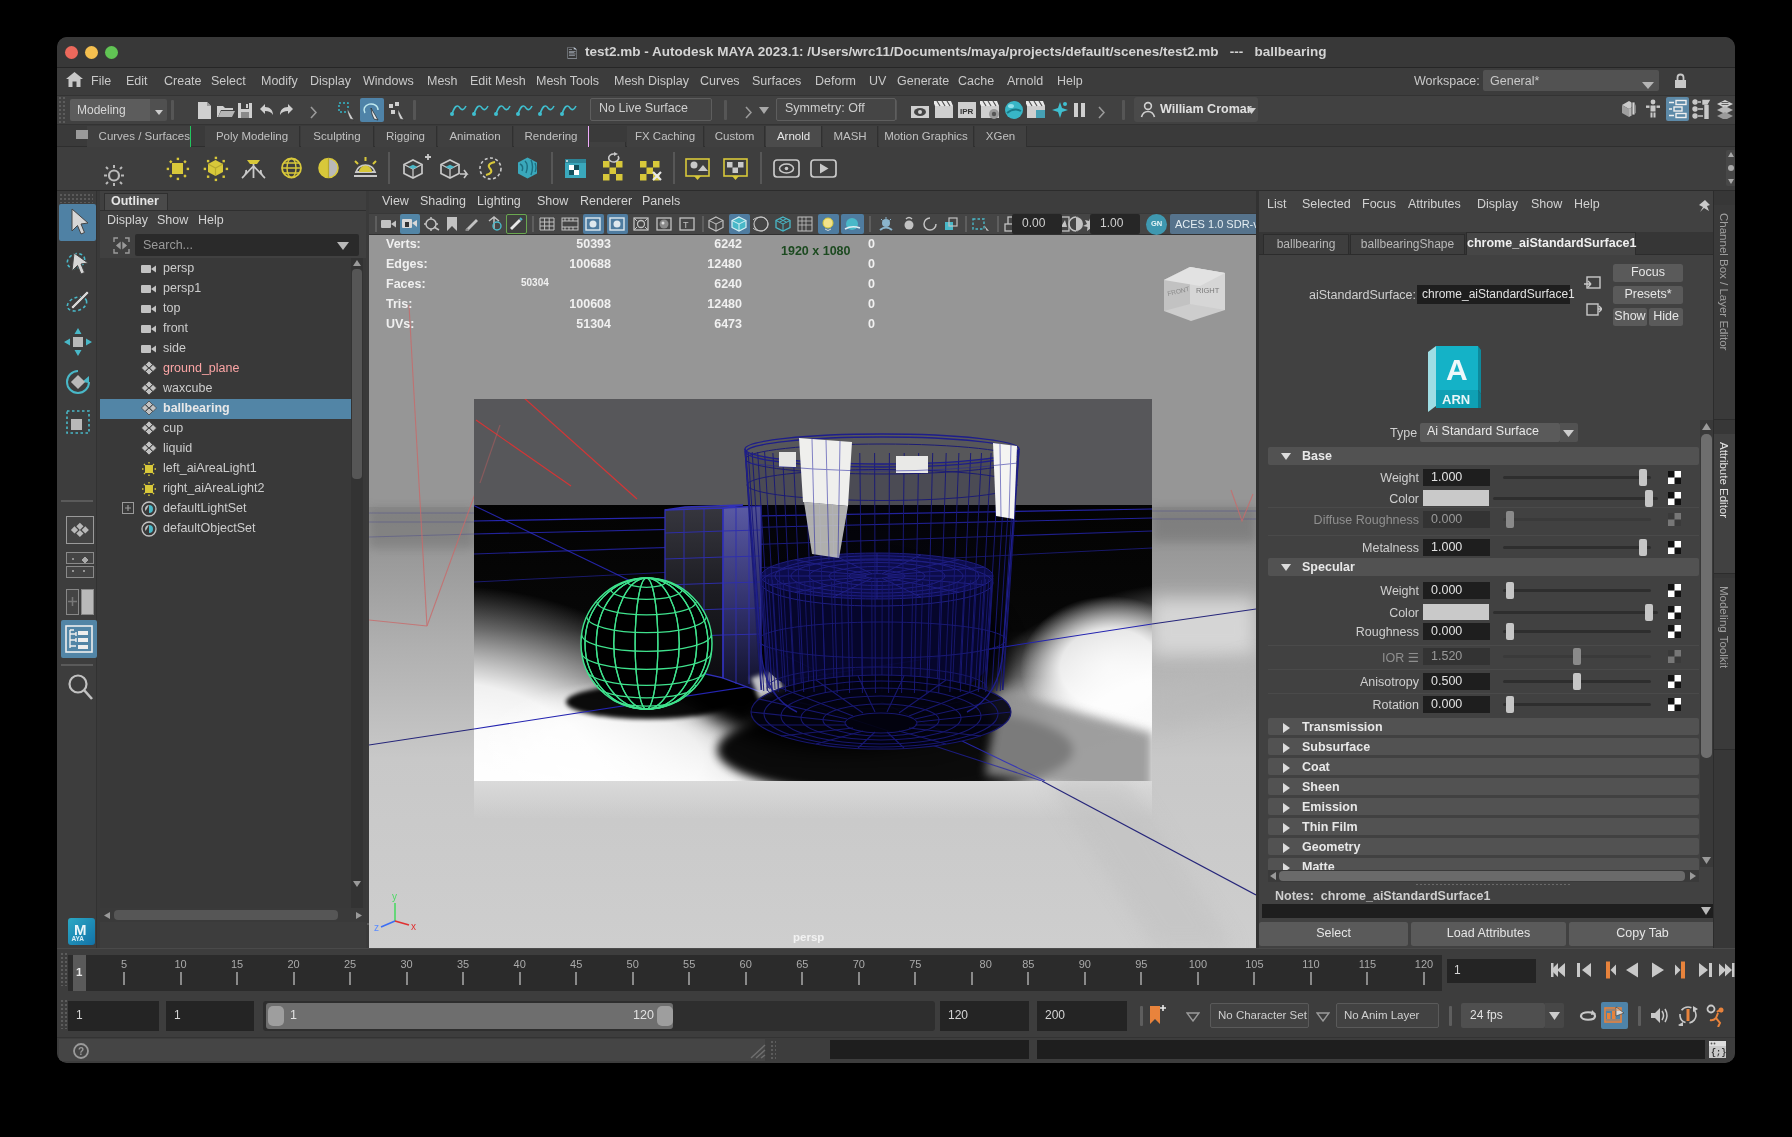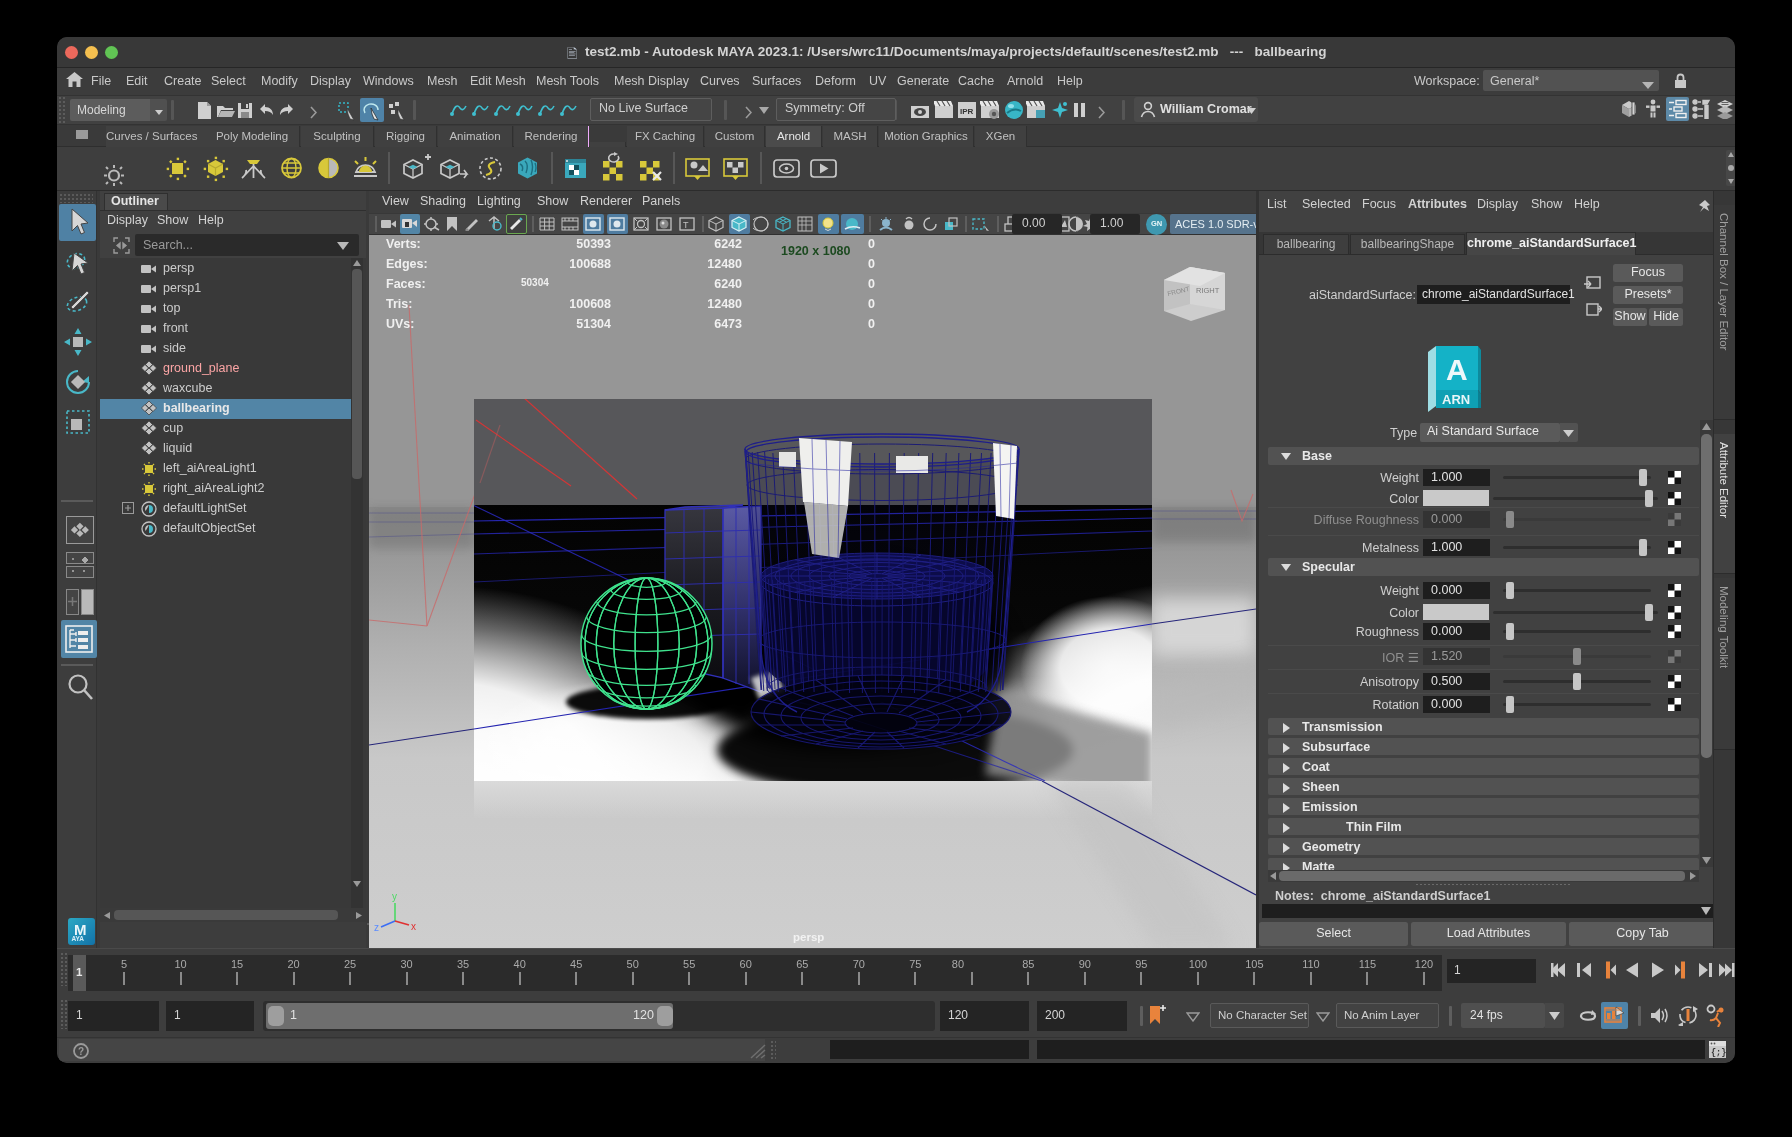--- a/index.html
+++ b/index.html
@@ -225,21 +225,21 @@
         <rect x="13" y="6.5" width="3" height="13"></rect>
       </g>
     </svg>
 <svg class="a" style="left:1659px;top:62px" width="18" height="20" viewBox="0 0 18 20">
       <path d="M9 1 L17 5 L9 9 L1 5 Z" fill="#d0d0d0"></path>
       <path d="M9 7 L17 11 L9 15 L1 11 Z" fill="#b8b8b8"></path>
       <path d="M9 13 L17 17 L9 21 L1 17 Z" fill="#9a9a9a"></path>
       <path d="M5.5 3.5 H12.5 M5.5 5.5 H12.5" stroke="#555" stroke-width="0.9"></path>
     </svg>
 <div class="a" style="left:0px;top:88px;width:1678px;height:22px;background:#3a3a3a;border-bottom:1px solid #2e2e2e;"></div>
-<div class="a" style="left:49px;top:89px;width:104px;height:21px;background:#404040;border-right:4px solid #22c55e;color:#c0c0c0;font-size:11.5px;text-align:left;line-height:21px;">Curves / Surfaces</div>
+<div class="a" style="left:30px;top:89px;width:104px;height:21px;background:#404040;border-right:1px solid #22c55e;color:#c0c0c0;font-size:11.5px;text-align:right;line-height:21px;">Curves / Surfaces</div>
 <div class="a" style="left:148px;top:89px;width:95px;height:21px;background:#404040;border-right:1px solid #303030;color:#c0c0c0;font-size:11.5px;text-align:center;line-height:21px;">Poly Modeling</div>
 <div class="a" style="left:244px;top:89px;width:73px;height:21px;background:#404040;border-right:1px solid #303030;color:#c0c0c0;font-size:11.5px;text-align:center;line-height:21px;">Sculpting</div>
 <div class="a" style="left:318px;top:89px;width:62px;height:21px;background:#404040;border-right:1px solid #303030;color:#c0c0c0;font-size:11.5px;text-align:center;line-height:21px;">Rigging</div>
 <div class="a" style="left:381px;top:89px;width:75px;height:21px;background:#404040;border-right:1px solid #303030;color:#c0c0c0;font-size:11.5px;text-align:center;line-height:21px;">Animation</div>
 <div class="a" style="left:457px;top:89px;width:75px;height:21px;background:#404040;border-right:1px solid #f0abfc;color:#c0c0c0;font-size:11.5px;text-align:center;line-height:21px;">Rendering</div>
 <div class="a" style="left:533px;top:89px;width:36px;height:21px;background:#404040;border-right:1px solid #303030;color:#c0c0c0;font-size:11.5px;text-align:center;line-height:21px;margin-top:16px;">FX</div>
 <div class="a" style="left:570px;top:89px;width:77px;height:21px;background:#404040;border-right:1px solid #303030;color:#c0c0c0;font-size:11.5px;text-align:center;line-height:21px;">FX Caching</div>
 <div class="a" style="left:648px;top:89px;width:60px;height:21px;background:#404040;border-right:1px solid #303030;color:#c0c0c0;font-size:11.5px;text-align:center;line-height:21px;">Custom</div>
 <div class="a" style="left:709px;top:89px;width:56px;height:21px;background:#4b4b4b;border-right:1px solid #303030;color:#e6e6e6;font-size:11.5px;text-align:center;line-height:21px;">Arnold</div>
 <div class="a" style="left:766px;top:89px;width:55px;height:21px;background:#404040;border-right:1px solid #303030;color:#c0c0c0;font-size:11.5px;text-align:center;line-height:21px;">MASH</div>
@@ -1049,21 +1049,21 @@
 <div class="tx" style="left:329px;top:280px;font-size:12.5px;color:#f0f0f0;font-weight:bold;">UVs:</div>
 <div class="tx" style="left:464px;top:280px;width:90px;text-align:right;font-size:12.5px;color:#f0f0f0;font-weight:bold">51304</div>
 <div class="tx" style="left:595px;top:280px;width:90px;text-align:right;font-size:12.5px;color:#f0f0f0;font-weight:bold">6473</div>
 <div class="tx" style="left:788px;top:280px;width:30px;text-align:right;font-size:12.5px;color:#f0f0f0;font-weight:bold">0</div>
 <div class="tx" style="left:724px;top:207px;font-size:12.5px;color:#1c4a20;font-weight:bold;">1920 x 1080</div>
 <div class="a" style="left:1199px;top:154px;width:3px;height:757px;background:#323232;"></div>
 <div class="a" style="left:1202px;top:154px;width:454px;height:757px;background:#414141;"></div>
 <div class="tx" style="left:1210px;top:160px;font-size:12.5px;color:#d2d2d2;font-weight:normal;">List</div>
 <div class="tx" style="left:1245px;top:160px;font-size:12.5px;color:#d2d2d2;font-weight:normal;">Selected</div>
 <div class="tx" style="left:1305px;top:160px;font-size:12.5px;color:#d2d2d2;font-weight:normal;">Focus</div>
-<div class="tx" style="left:1351px;top:160px;font-size:12.5px;color:#d2d2d2;font-weight:bold;">Attributes</div>
+<div class="tx" style="left:1351px;top:160px;font-size:12.5px;color:#d2d2d2;font-weight:normal;">Attributes</div>
 <div class="tx" style="left:1420px;top:160px;font-size:12.5px;color:#d2d2d2;font-weight:normal;">Display</div>
 <div class="tx" style="left:1474px;top:160px;font-size:12.5px;color:#d2d2d2;font-weight:normal;">Show</div>
 <div class="tx" style="left:1517px;top:160px;font-size:12.5px;color:#d2d2d2;font-weight:normal;">Help</div>
 <svg class="a" style="left:1640px;top:162px" width="14" height="14" viewBox="0 0 14 14">
       <path d="M8 1 L13 6 L10 7 L12 12 L7 9 L3 13 L6 8 L2 6 Z" fill="#c9c9c9"></path>
     </svg>
 <div class="a" style="left:1202px;top:195px;width:454px;height:23px;background:#363636;border-bottom:1px solid #2c2c2c;"></div>
 <div class="a" style="left:1206px;top:197px;width:86px;height:21px;background:#3e3e3e;border:1px solid #2c2c2c;color:#b8b8b8;font-size:12px;text-align:center;line-height:19px;">ballbearing</div>
 <div class="a" style="left:1293px;top:197px;width:115px;height:21px;background:#3e3e3e;border:1px solid #2c2c2c;color:#b8b8b8;font-size:12px;text-align:center;line-height:19px;">ballbearingShape</div>
 <div class="a" style="left:1409px;top:195px;width:170px;height:23px;background:#464646;border:1px solid #2c2c2c;border-bottom:none;color:#efefef;font-size:12.5px;font-weight:bold;text-align:center;line-height:21px;">chrome_aiStandardSurface1</div>
@@ -1223,21 +1223,21 @@
 <div class="tx" style="left:1245px;top:743px;font-size:12.5px;color:#e8e8e8;font-weight:bold;">Sheen</div>
 <div class="a" style="left:1211px;top:761px;width:431px;height:17px;background:#525252;border-radius:2px;"></div>
 <svg class="a" style="left:1225px;top:765px" width="9" height="12" viewBox="0 0 9 12">
       <path d="M1 1 L8 6 L1 11 Z" fill="#dcdcdc"></path>
     </svg>
 <div class="tx" style="left:1245px;top:763px;font-size:12.5px;color:#e8e8e8;font-weight:bold;">Emission</div>
 <div class="a" style="left:1211px;top:781px;width:431px;height:17px;background:#525252;border-radius:2px;"></div>
 <svg class="a" style="left:1225px;top:785px" width="9" height="12" viewBox="0 0 9 12">
       <path d="M1 1 L8 6 L1 11 Z" fill="#dcdcdc"></path>
     </svg>
-<div class="tx" style="left:1245px;top:783px;font-size:12.5px;color:#e8e8e8;font-weight:bold;margin-left:44px;">Thin Film</div>
+<div class="tx" style="left:1245px;top:783px;font-size:12.5px;color:#e8e8e8;font-weight:bold;">Thin Film</div>
 <div class="a" style="left:1211px;top:801px;width:431px;height:17px;background:#525252;border-radius:2px;"></div>
 <svg class="a" style="left:1225px;top:805px" width="9" height="12" viewBox="0 0 9 12">
       <path d="M1 1 L8 6 L1 11 Z" fill="#dcdcdc"></path>
     </svg>
 <div class="tx" style="left:1245px;top:803px;font-size:12.5px;color:#e8e8e8;font-weight:bold;">Geometry</div>
 <div class="a" style="left:1211px;top:821px;width:431px;height:17px;background:#525252;border-radius:2px;"></div>
 <svg class="a" style="left:1225px;top:825px" width="9" height="12" viewBox="0 0 9 12">
       <path d="M1 1 L8 6 L1 11 Z" fill="#dcdcdc"></path>
     </svg>
 <div class="tx" style="left:1245px;top:823px;font-size:12.5px;color:#e8e8e8;font-weight:bold;">Matte</div>
@@ -1301,21 +1301,21 @@
     <div class="tx" style="left:612.216px;top:921px;width:40px;text-align:center;font-size:11px;color:#aaa">55</div>
     <div class="a" style="left:631.216px;top:935px;width:2px;height:13px;background:#8a8a8a"></div>
     <div class="tx" style="left:668.736px;top:921px;width:40px;text-align:center;font-size:11px;color:#aaa">60</div>
     <div class="a" style="left:687.736px;top:935px;width:2px;height:13px;background:#8a8a8a"></div>
     <div class="tx" style="left:725.256px;top:921px;width:40px;text-align:center;font-size:11px;color:#aaa">65</div>
     <div class="a" style="left:744.256px;top:935px;width:2px;height:13px;background:#8a8a8a"></div>
     <div class="tx" style="left:781.776px;top:921px;width:40px;text-align:center;font-size:11px;color:#aaa">70</div>
     <div class="a" style="left:800.776px;top:935px;width:2px;height:13px;background:#8a8a8a"></div>
     <div class="tx" style="left:838.2959999999999px;top:921px;width:40px;text-align:center;font-size:11px;color:#aaa">75</div>
     <div class="a" style="left:857.2959999999999px;top:935px;width:2px;height:13px;background:#8a8a8a"></div>
-    <div class="tx" style="left:894.816px;top:921px;width:40px;text-align:left;font-size:11px;color:#aaa">80</div>
+    <div class="tx" style="left:894.816px;top:921px;width:40px;text-align:right;font-size:11px;color:#aaa">80</div>
     <div class="a" style="left:913.816px;top:935px;width:2px;height:13px;background:#8a8a8a"></div>
     <div class="tx" style="left:951.336px;top:921px;width:40px;text-align:center;font-size:11px;color:#aaa">85</div>
     <div class="a" style="left:970.336px;top:935px;width:2px;height:13px;background:#8a8a8a"></div>
     <div class="tx" style="left:1007.856px;top:921px;width:40px;text-align:center;font-size:11px;color:#aaa">90</div>
     <div class="a" style="left:1026.856px;top:935px;width:2px;height:13px;background:#8a8a8a"></div>
     <div class="tx" style="left:1064.376px;top:921px;width:40px;text-align:center;font-size:11px;color:#aaa">95</div>
     <div class="a" style="left:1083.376px;top:935px;width:2px;height:13px;background:#8a8a8a"></div>
     <div class="tx" style="left:1120.896px;top:921px;width:40px;text-align:center;font-size:11px;color:#aaa">100</div>
     <div class="a" style="left:1139.896px;top:935px;width:2px;height:13px;background:#8a8a8a"></div>
     <div class="tx" style="left:1177.416px;top:921px;width:40px;text-align:center;font-size:11px;color:#aaa">105</div>

